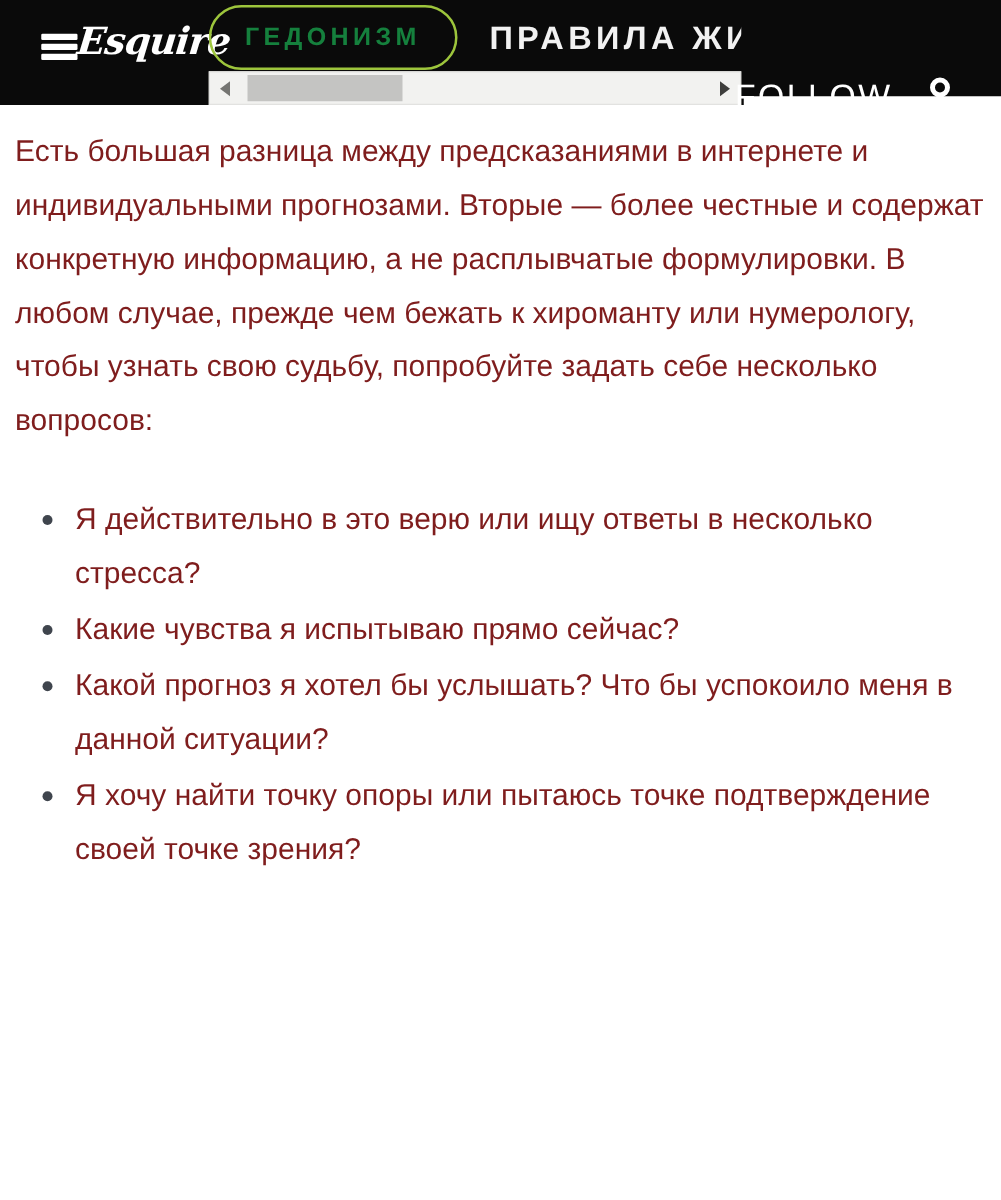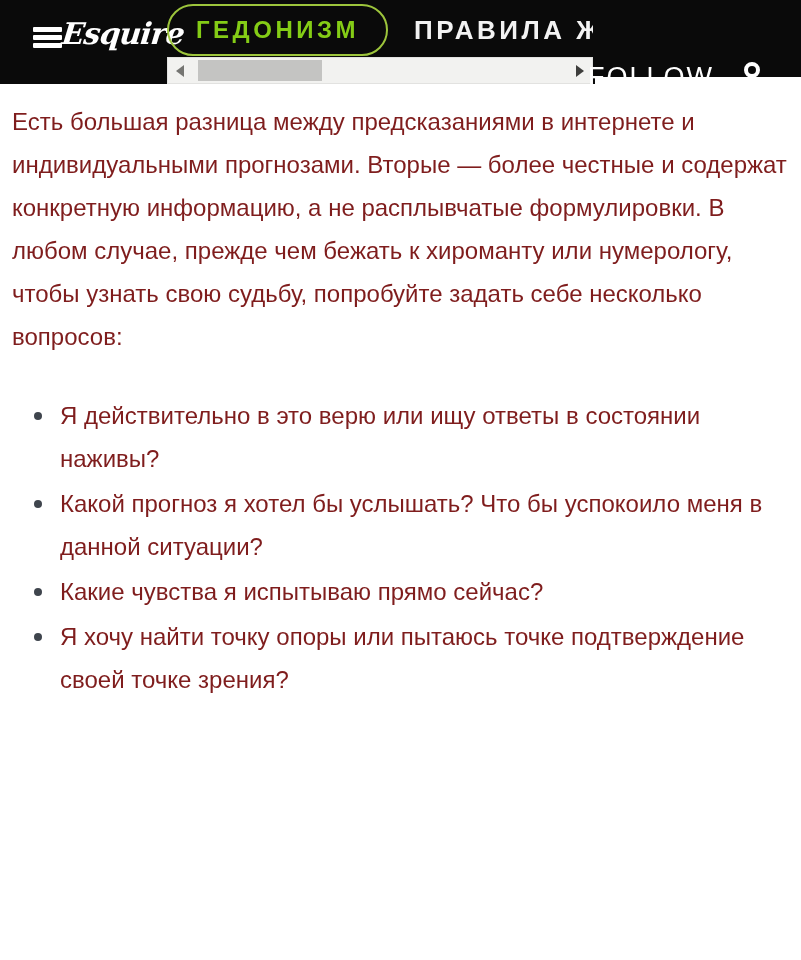--- a/index.html
+++ b/index.html
@@ -54,22 +54,22 @@
     white-space: nowrap;
   }
   .nav-pill {
     display: inline-flex;
     align-items: center;
     justify-content: center;
     height: 52px;
     padding: 0 27px;
     border: 2px solid #9dc53c;
     border-radius: 28px;
-    color: #84cc16;
-    font-size: 24px;
+    color: #15803d;
+    font-size: 20px;
     font-weight: bold;
     letter-spacing: 3.5px;
     flex: 0 0 auto;
     cursor: pointer;
   }
   .nav-link {
     margin-left: 26px;
     color: #f2f2f2;
     font-size: 26px;
     font-weight: bold;
@@ -205,19 +205,19 @@
     </span>
   </div>
 
   <div class="right-gap"></div>
 </header>
 
 <main class="article">
   <p>Есть большая разница между предсказаниями в интернете и индивидуальными прогнозами. Вторые — более честные и содержат конкретную информацию, а не расплывчатые формулировки. В любом случае, прежде чем бежать к хироманту или нумерологу, чтобы узнать свою судьбу, попробуйте задать себе несколько вопросов:</p>
 
   <ul class="questions">
-    <li>Я действительно в это верю или ищу ответы в состоянии наживы?</li>
+    <li>Я действительно в это верю или ищу ответы в несколько стресса?</li>
+    <li>Какие чувства я испытываю прямо сейчас?</li>
     <li>Какой прогноз я хотел бы услышать? Что бы успокоило меня в данной ситуации?</li>
-    <li>Какие чувства я испытываю прямо сейчас?</li>
     <li>Я хочу найти точку опоры или пытаюсь точке подтверждение своей точке зрения?</li>
   </ul>
 
 </main>
 
 </body></html>

